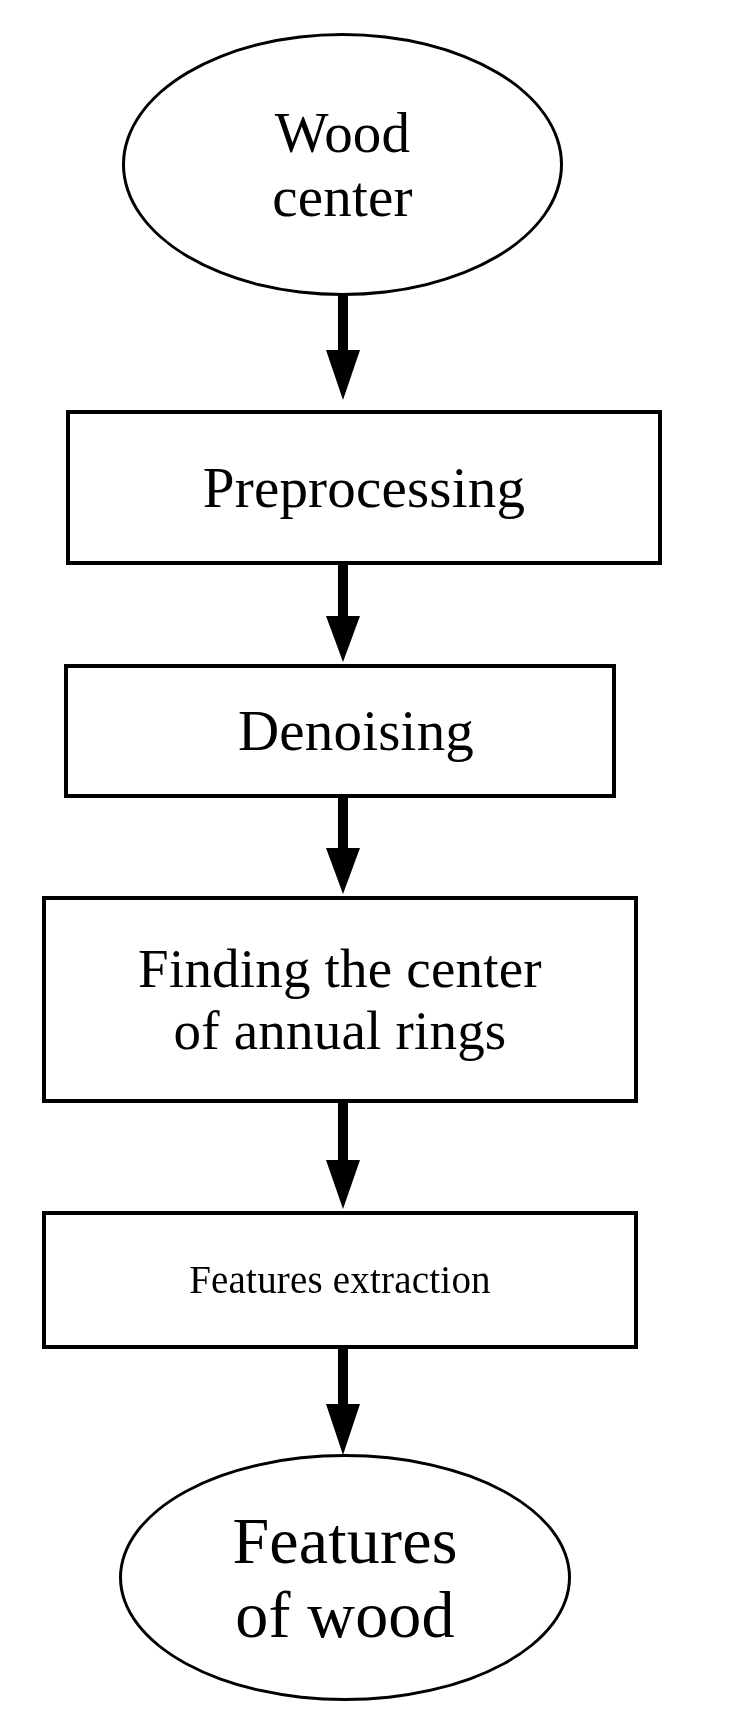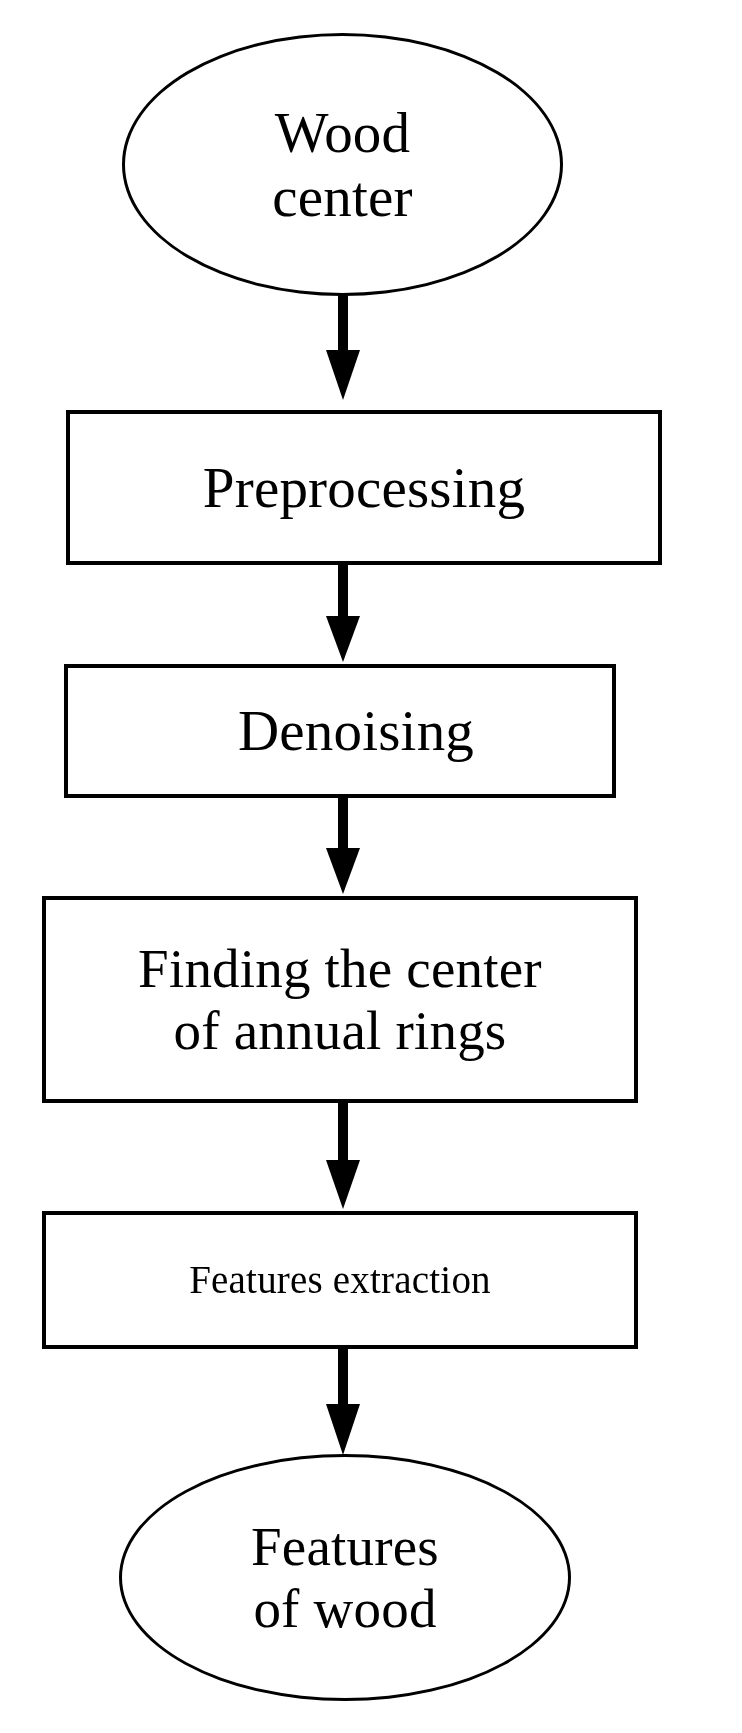--- a/index.html
+++ b/index.html
@@ -82,21 +82,21 @@
     height: 138px;
   }
   #node-features-extraction .node-label { font-size: 39px; }
 
   #node-features-of-wood {
     left: 119px;
     top: 1454px;
     width: 452px;
     height: 247px;
   }
-  #node-features-of-wood .node-label { font-size: 55px; }
+  #node-features-of-wood .node-label { font-size: 66px; }
 
   
   .arrow {
     position: absolute;
     left: 0;
     top: 0;
   }
   .arrow svg { display: block; }
 </style>
 </head>

